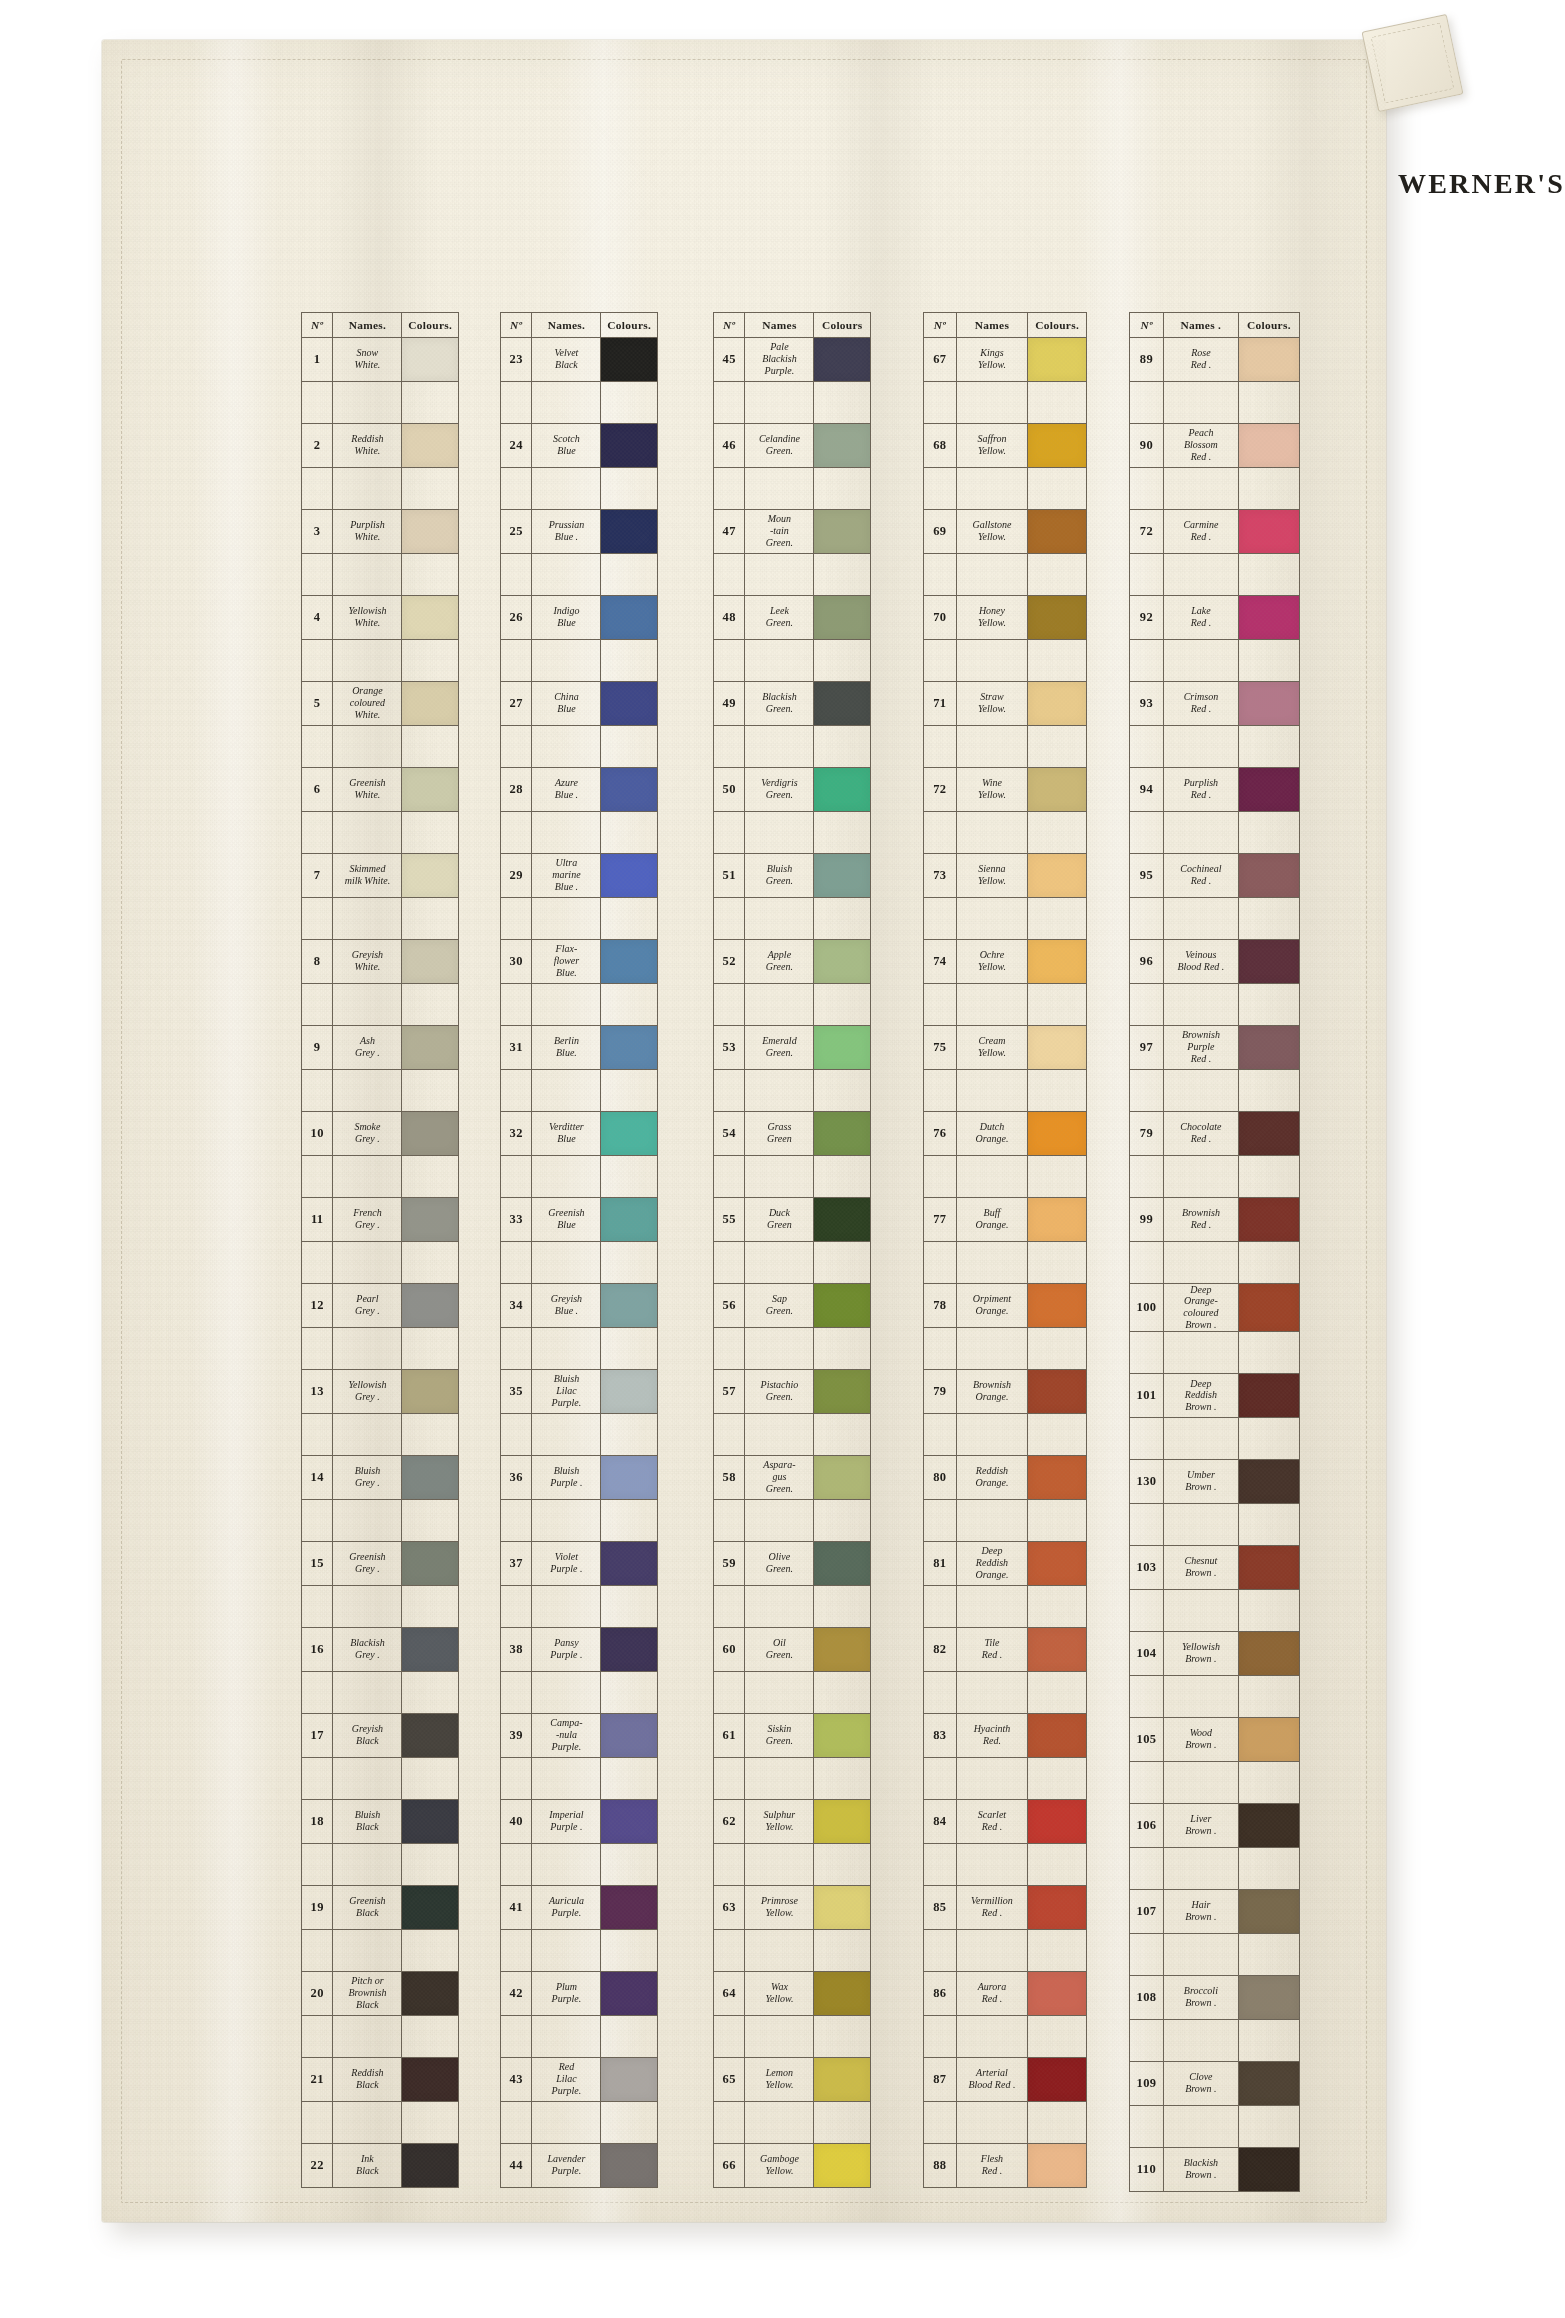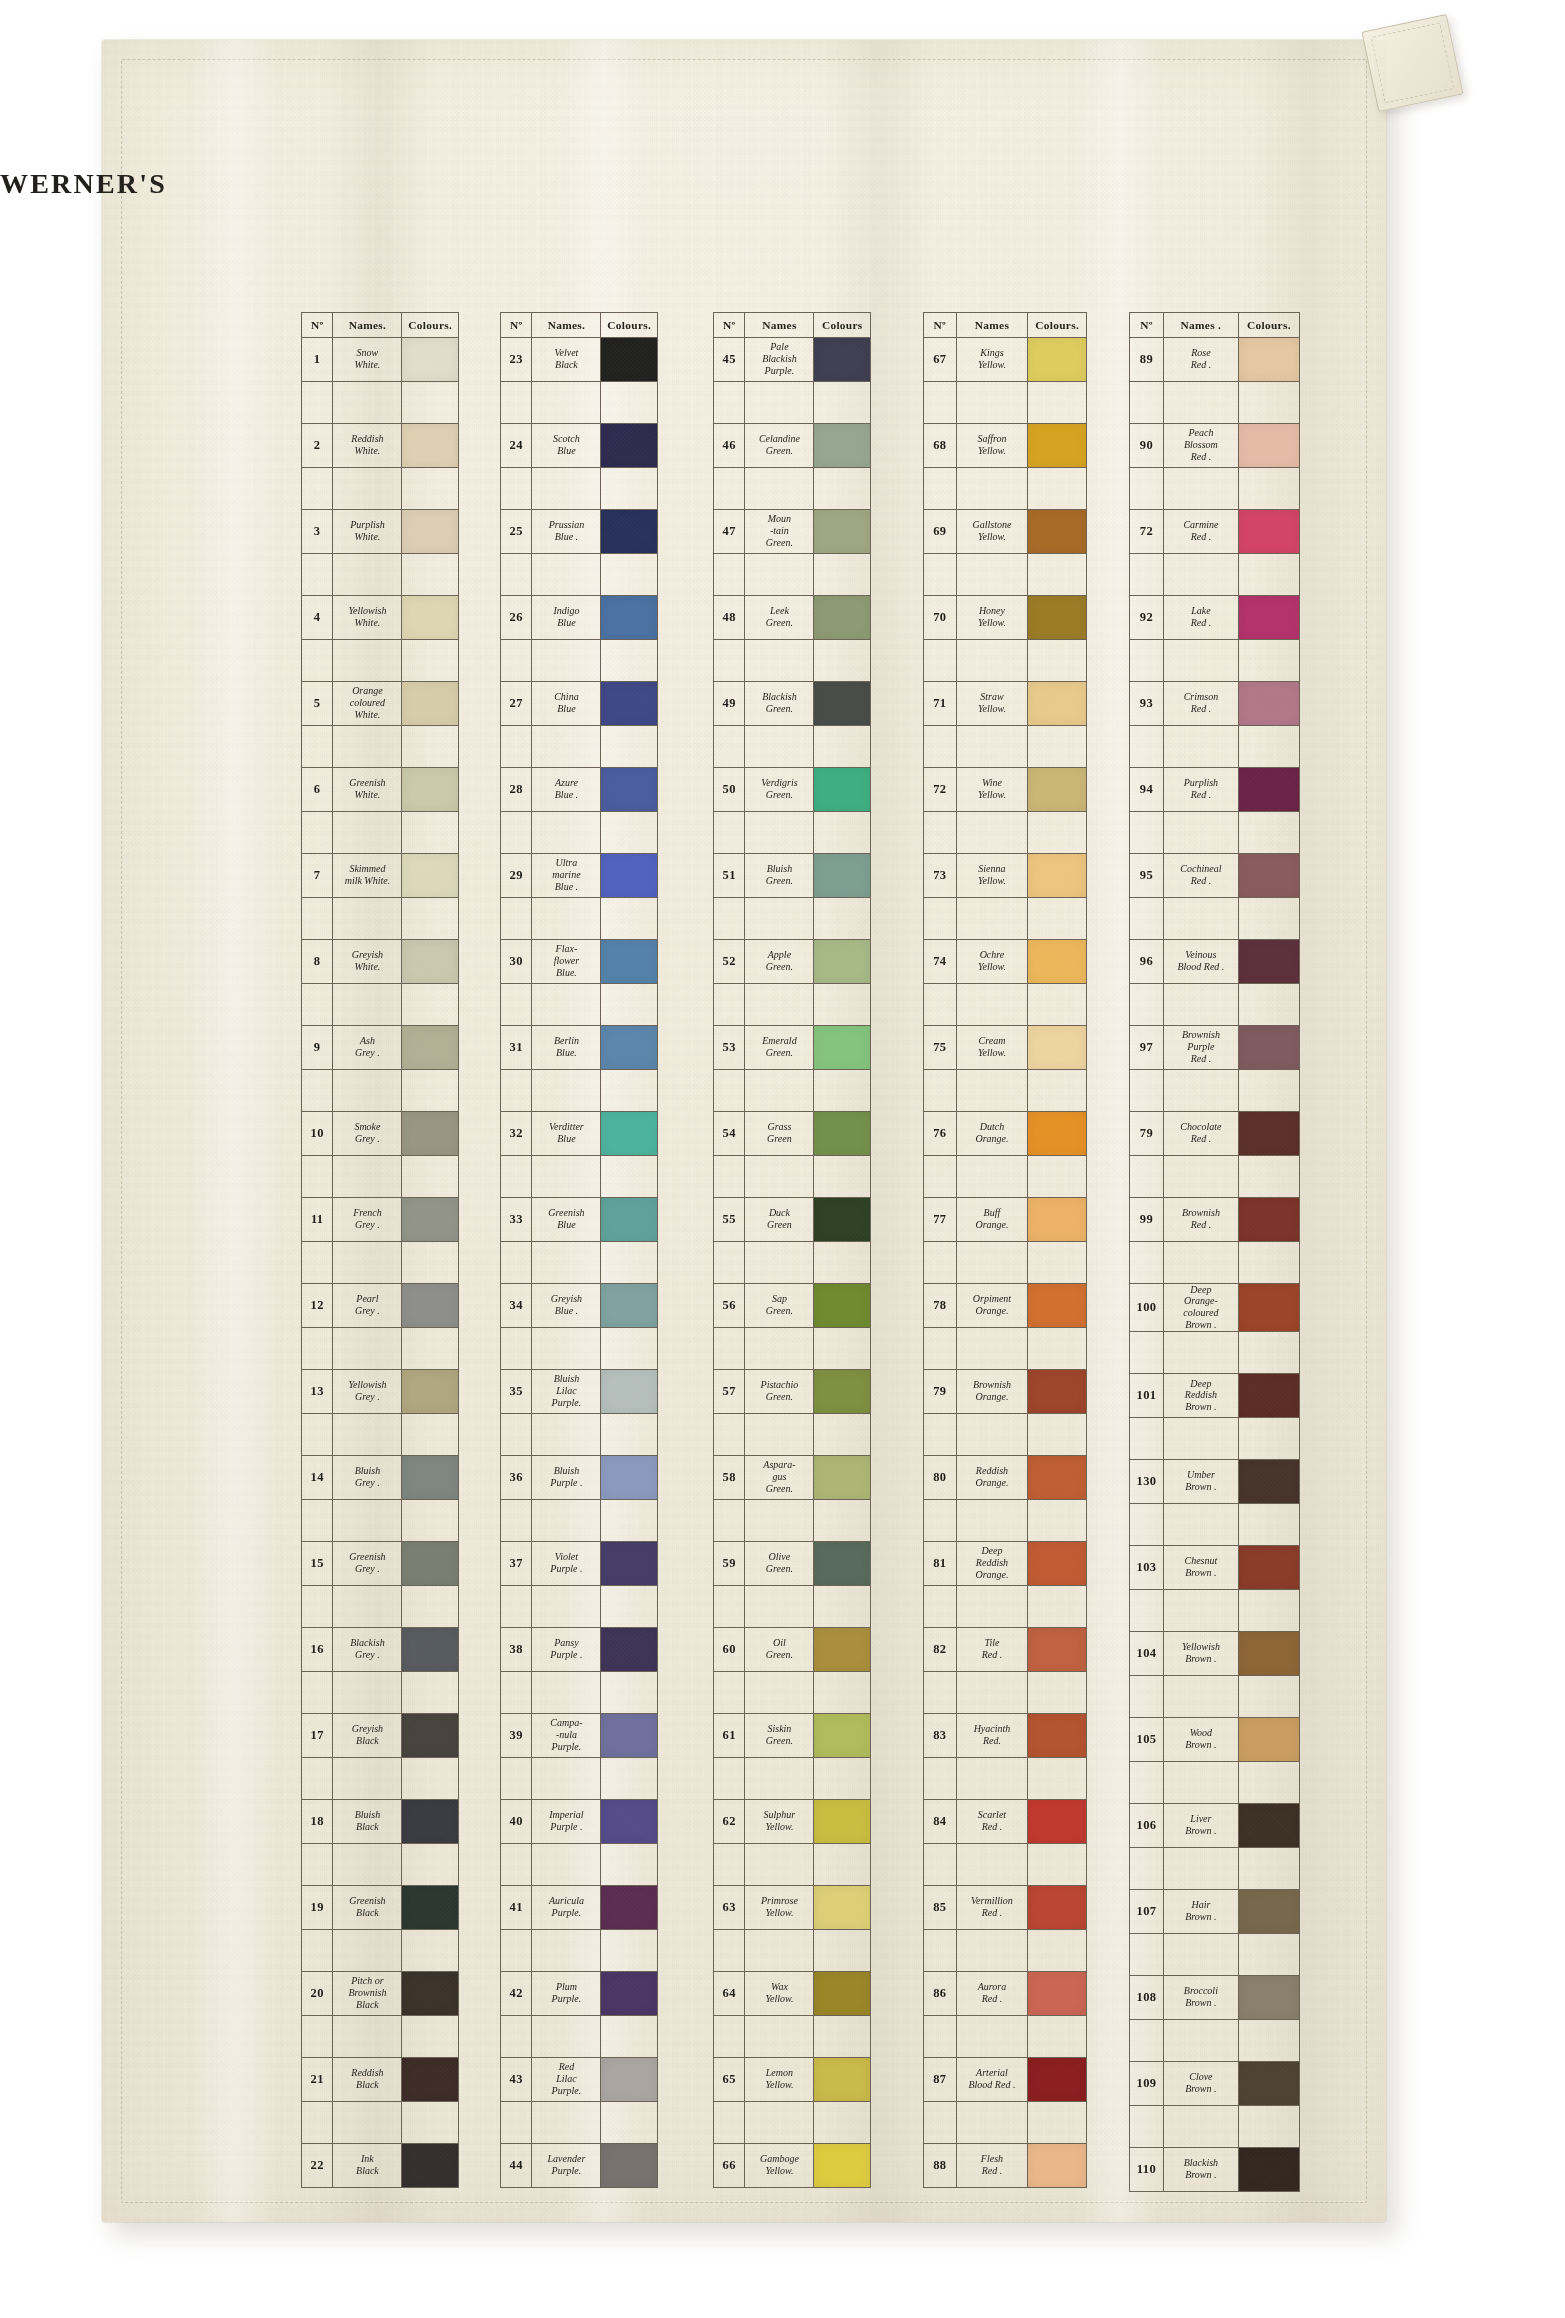--- a/index.html
+++ b/index.html
@@ -36,34 +36,34 @@
     background:linear-gradient(135deg,#f5f0e2,#e6dfcd);
     border:0.7px solid rgba(180,170,145,.6);
     border-radius:2.9px;
     transform:rotate(-12deg);
     box-shadow:2.9px 4.4px 8.8px rgba(120,110,90,.22);
   }
   #loop:after{content:"";position:absolute;left:7.4px;top:5.9px;right:7.4px;bottom:5.9px;
     border:0.7px dashed rgba(175,165,140,.5);border-radius:2.2px;}
 
   
-  #title-block{position:absolute;left:0;right:0;top:168px;text-align:left;}
+  #title-block{position:absolute;left:0;right:0;top:168px;text-align:right;}
   #title{font-size:28px;letter-spacing:2.2px;font-weight:700;color:#22201c;
          font-family:"Liberation Serif",serif;}
   #subtitle{margin-top:13.3px;font-size:18.4px;letter-spacing:1.2px;color:#26241f;
             font-family:"Liberation Serif",serif;}
 
   
   #tables{position:absolute;left:0;top:312px;width:1565px;height:1769px;}
   .col{position:absolute;top:0;}
   .tbl{border-collapse:collapse;width:100%;}
   .tbl th, .tbl td{border:0.7px solid #6a6255;padding:0;}
   .tbl th{font-weight:700;font-size:11.4px;color:#211f1b;height:23.6px;
           letter-spacing:0.3px;font-family:"Liberation Serif",serif;}
-  .th-no{}
+  .th-no{font-style:italic;}
   .c-no{width:20%;text-align:center;font-size:12.5px;font-weight:700;color:#1d1b17;
         font-family:"Liberation Serif",serif;letter-spacing:0.4px;}
   .c-name{width:44%;text-align:center;font-style:italic;font-size:10px;
           line-height:1.18;color:#1d1b17;padding:1.5px 2.2px;
           font-family:"Liberation Serif",serif;}
   .c-swatch{width:36%;padding:0;}
   .sw{display:block;width:100%;height:100%;min-height:41px;
       box-shadow:inset 0 0 11.8px rgba(0,0,0,.06);}
   .row-main td{height:43px;}
   .row-gap td{height:16px;}

